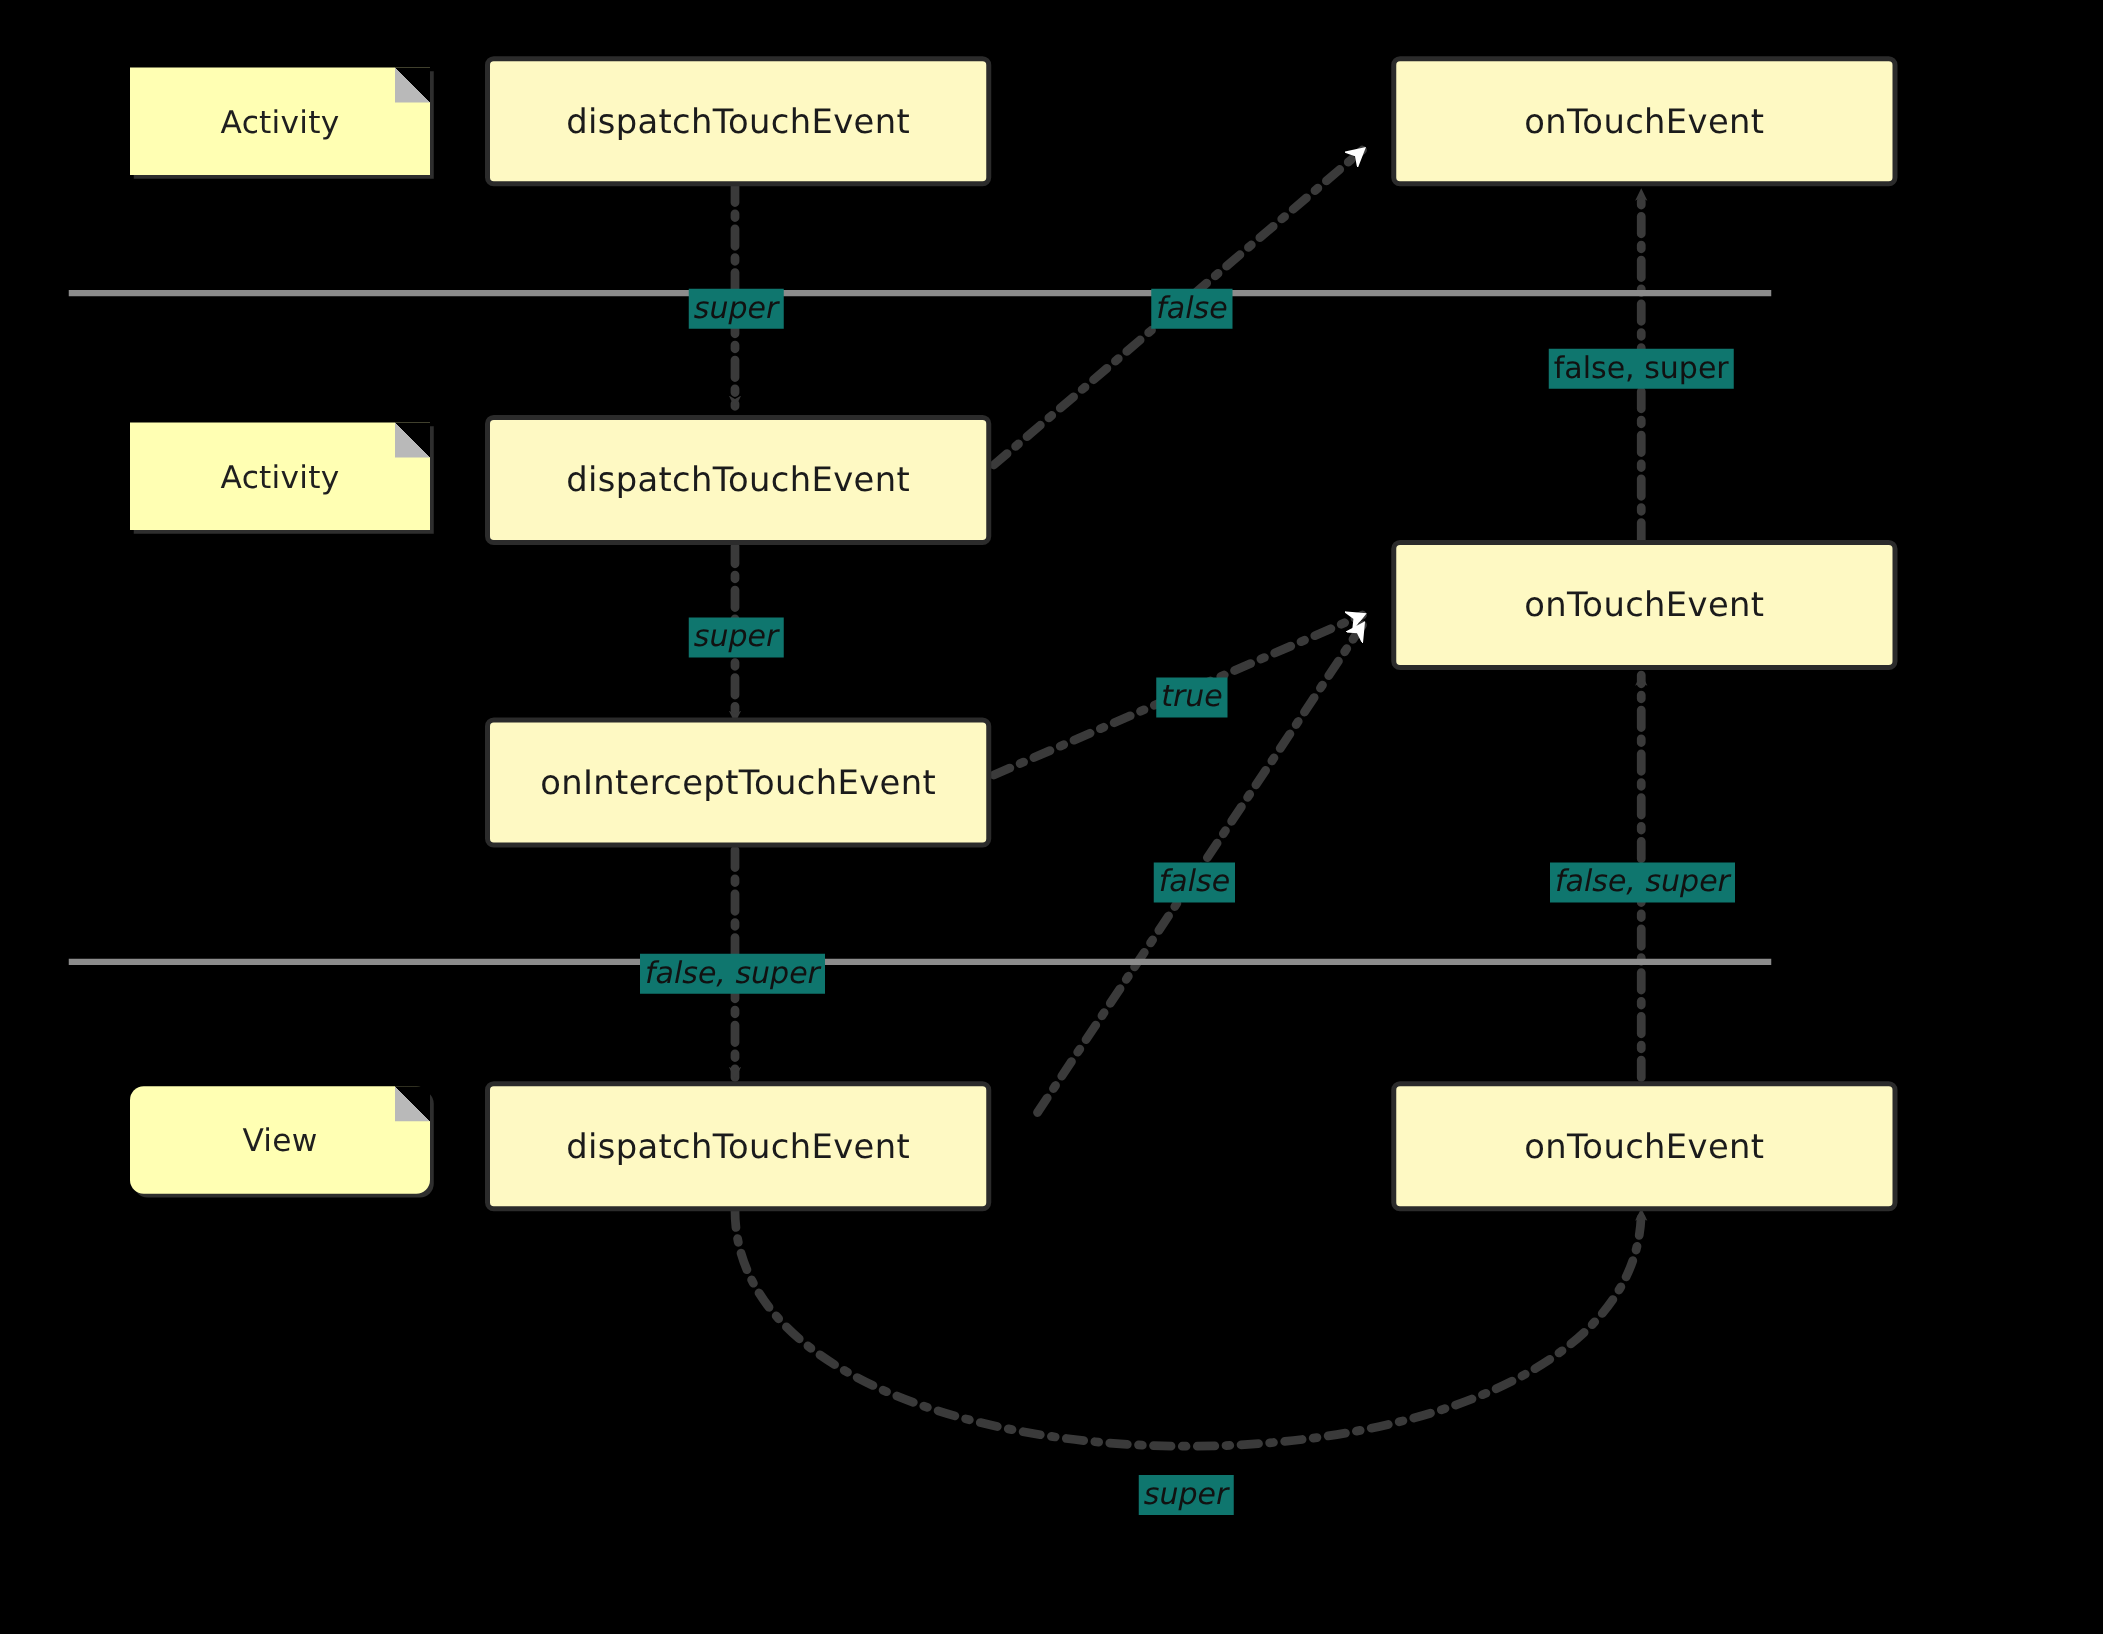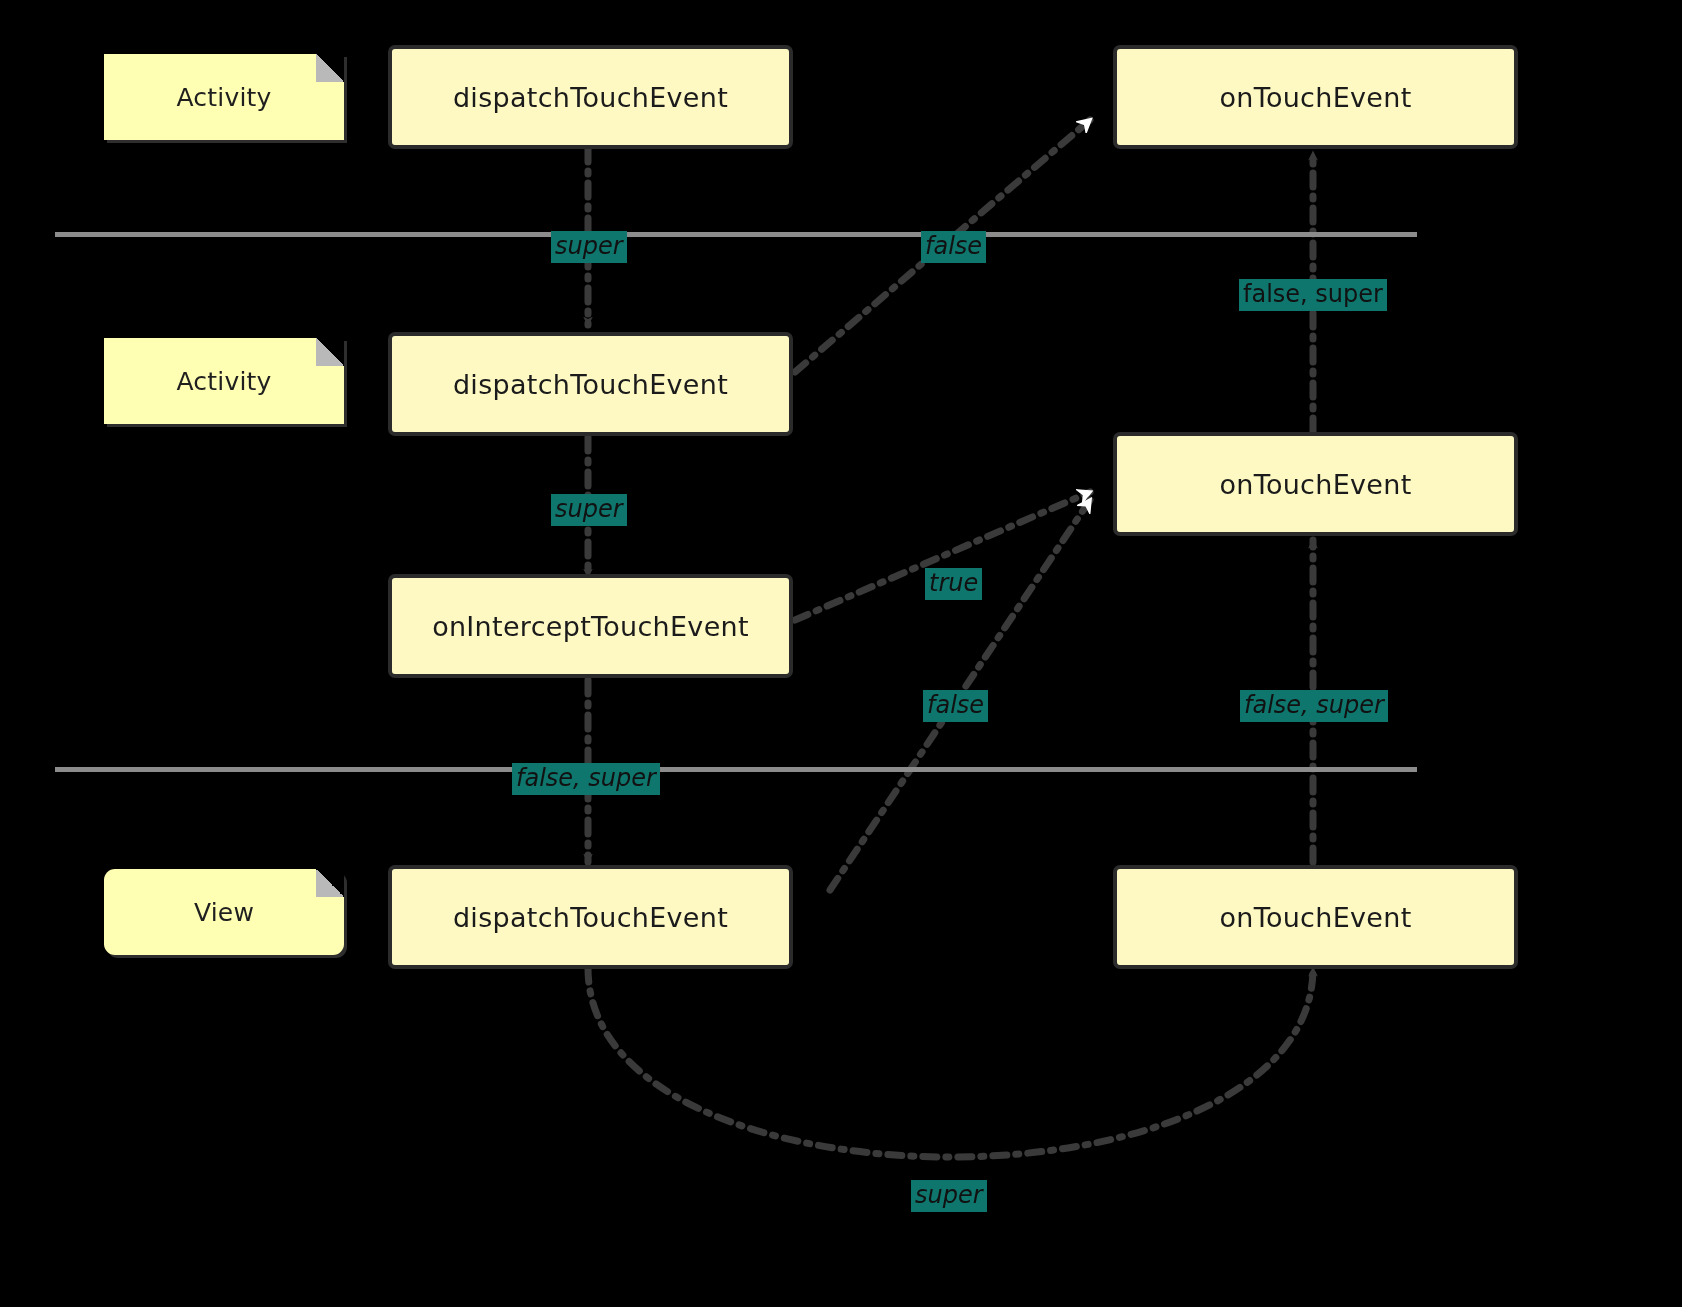--- a/index.html
+++ b/index.html
@@ -150,21 +150,21 @@
   </div>
 
   <div class="elabel upright" style="left:1239px;top:279px;">
     <span>false, super</span>
   </div>
 
   <div class="elabel" style="left:551px;top:494px;">
     <span>super</span>
   </div>
 
-  <div class="elabel" style="left:925px;top:568px;">
+  <div class="elabel" style="left:925px;top:542px;">
     <span>true</span>
   </div>
 
   <div class="elabel" style="left:923px;top:690px;">
     <span>false</span>
   </div>
 
   <div class="elabel" style="left:1240px;top:690px;">
     <span>false, super</span>
   </div>

